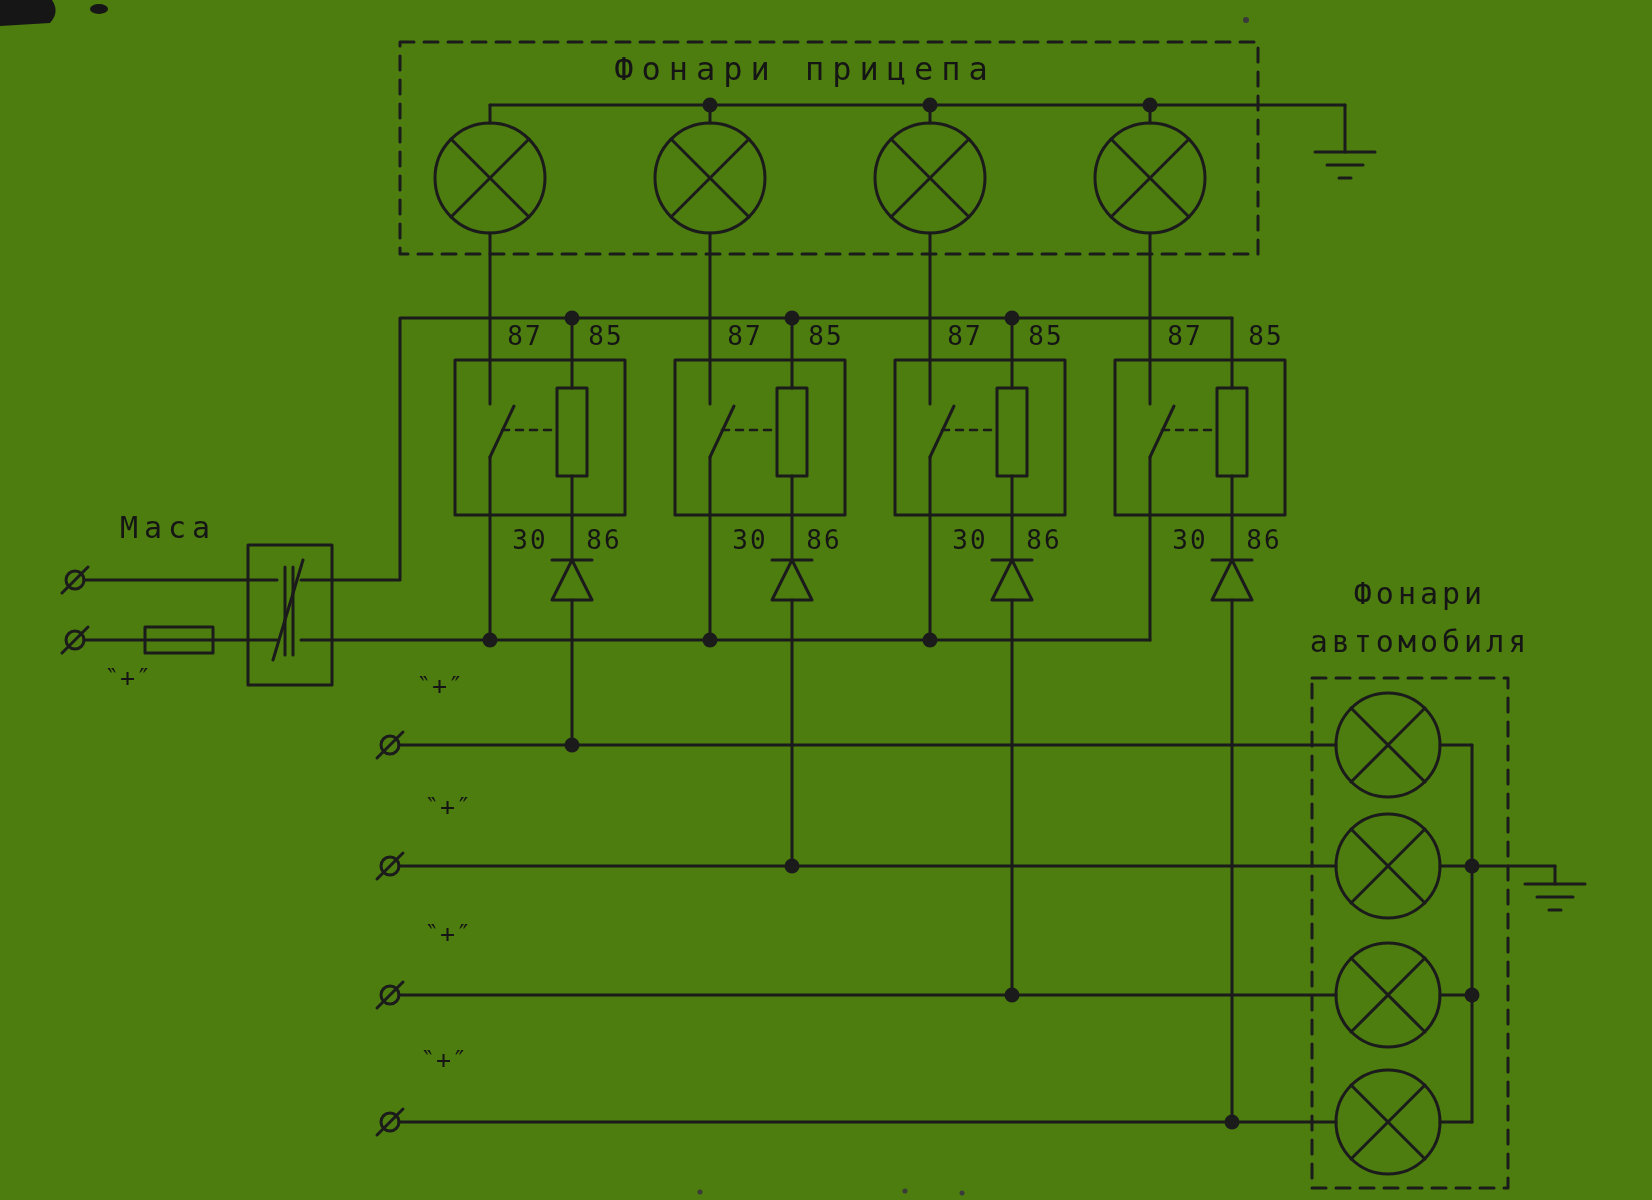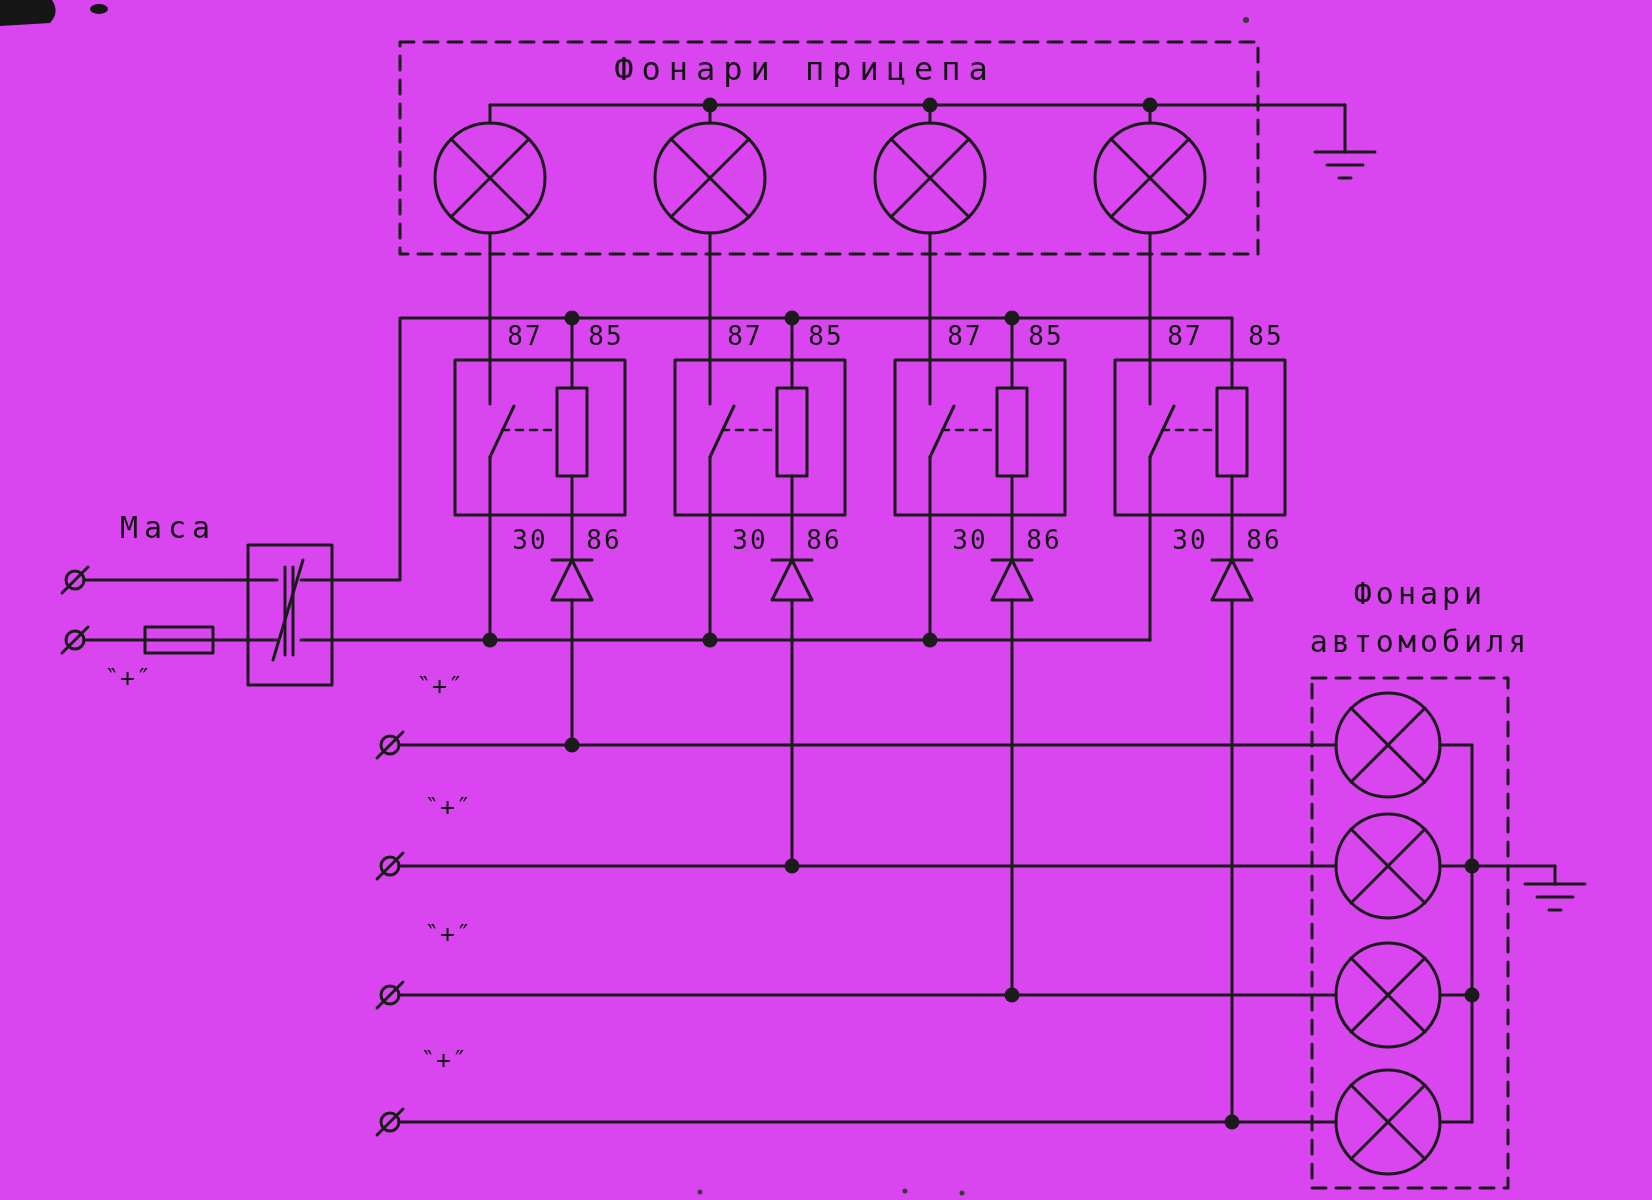--- a/index.html
+++ b/index.html
@@ -8,21 +8,21 @@
     background: #fafaf8;
     width: 1652px;
     height: 1200px;
     overflow: hidden;
     font-family: "DejaVu Sans Mono", monospace;
   }
   #stage {
     position: relative;
     width: 1652px;
     height: 1200px;
-    background: #d946ef;
+    background: #4d7c0f;
   }
   svg { display: block; }
 
   .wire {
     stroke: #1b1b1b;
     stroke-width: 3;
     fill: none;
     stroke-linecap: round;
     stroke-linejoin: round;
   }

